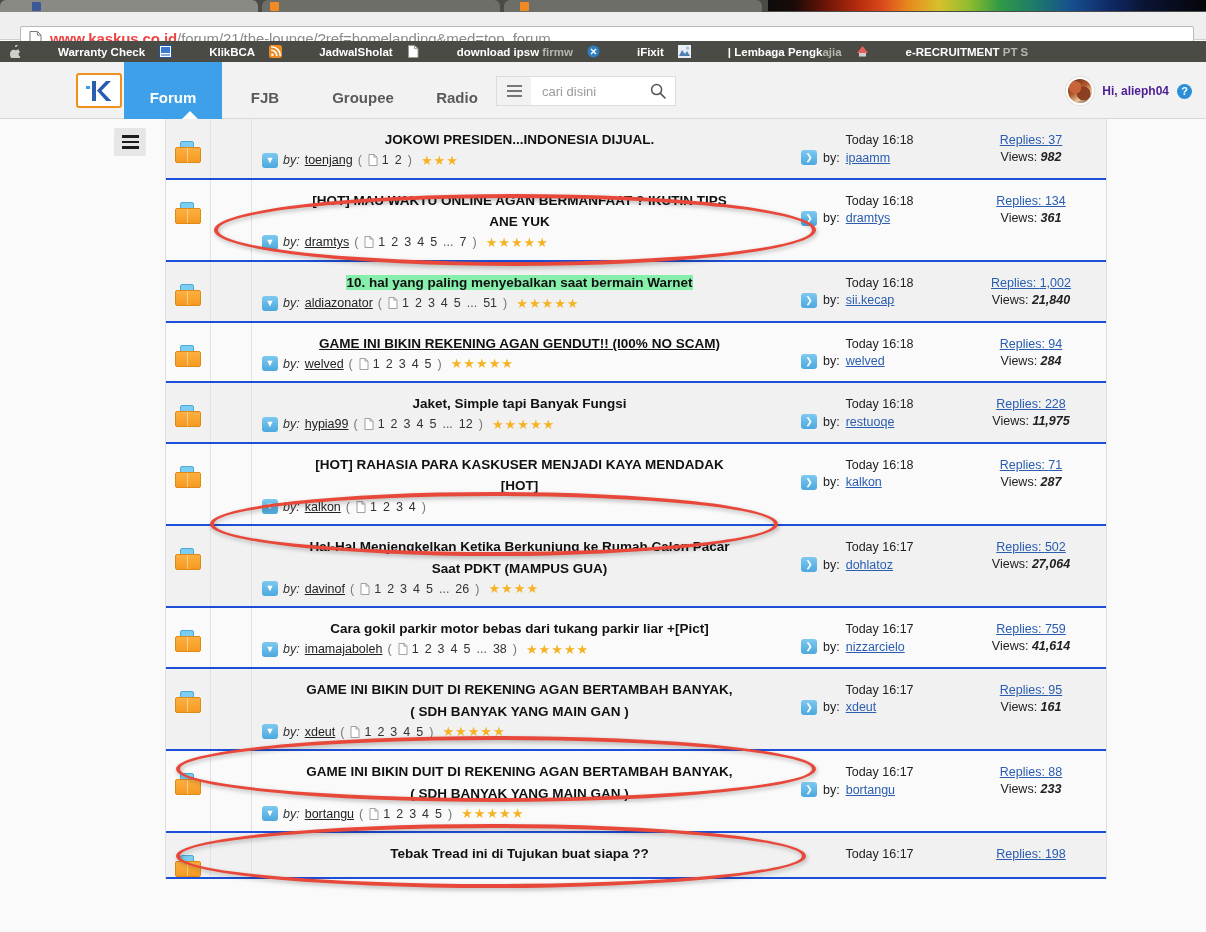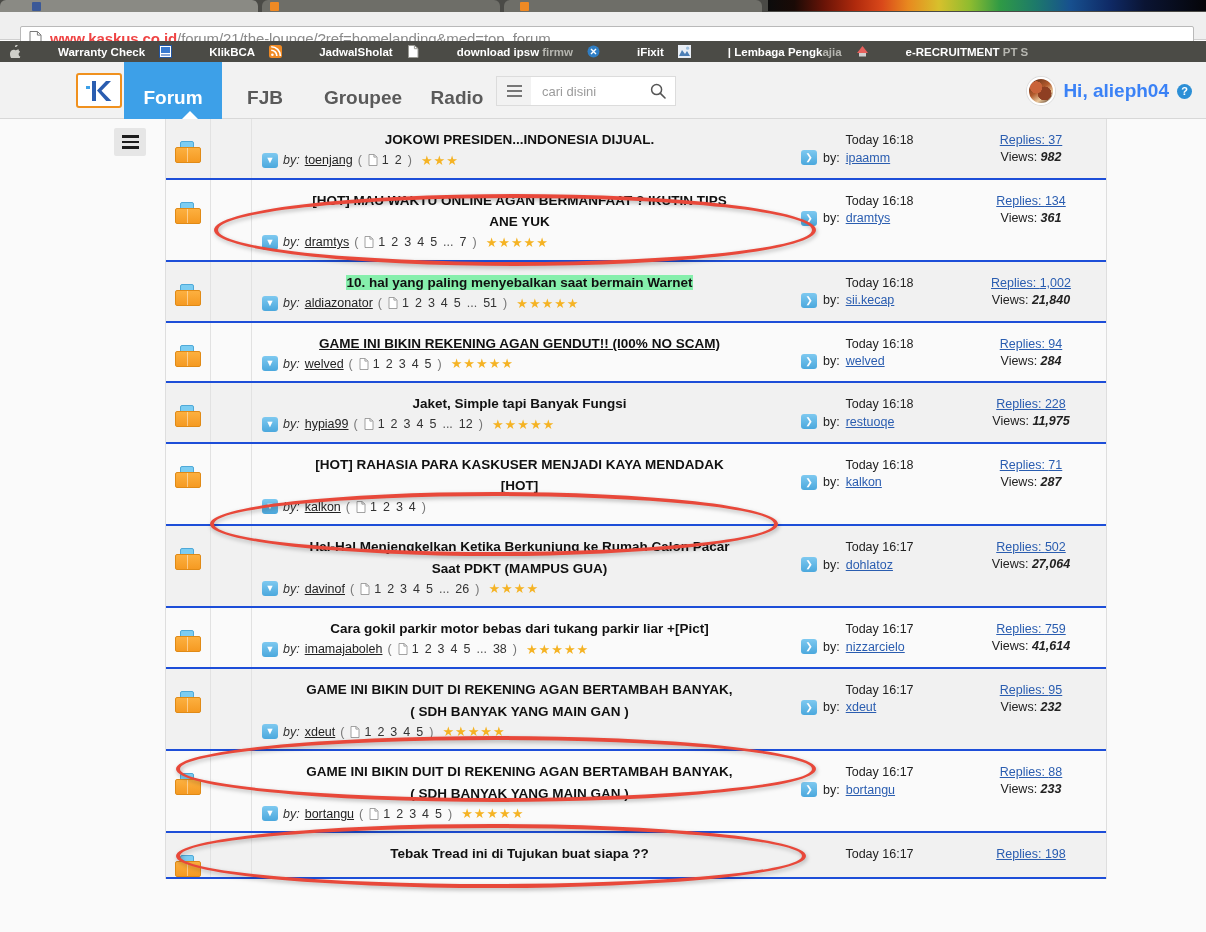--- a/index.html
+++ b/index.html
@@ -72,21 +72,21 @@
   }
   #logo-box {
     position: absolute; left: 76px; top: 73px; width: 46px; height: 35px;
     border: 2px solid #f0911e; border-radius: 3px; background: #fff;
     display: flex; align-items: center; justify-content: center;
   }
   #logo-box svg { display: block; }
   .navtab {
     position: absolute; top: 62px; height: 71px;
     display: flex; align-items: center; justify-content: center;
-    font-size: 19px; font-weight: 700; color: #5a5a5a; cursor: pointer;
+    font-size: 15px; font-weight: 700; color: #5a5a5a; cursor: pointer;
   }
   .navtab.active { background: #3da0e8; color: #fff; }
   #nav-arrow {
     position: absolute; top: 111px; left: 181px;
     width: 0; height: 0;
     border-left: 9px solid transparent; border-right: 9px solid transparent;
     border-bottom: 9px solid #fff;
   }
   #search-wrap {
     position: absolute; top: 76px; left: 496px; width: 180px; height: 30px;
@@ -108,21 +108,21 @@
   }
   #avatar {
     width: 28px; height: 28px; border-radius: 50%;
     border: 2px solid #fff; flex: none;
     background:
       radial-gradient(circle at 30% 35%, #c9633a 0 26%, transparent 27%),
       radial-gradient(circle at 65% 60%, #8e3f22 0 32%, transparent 33%),
       linear-gradient(145deg, #5a2b18 0%, #b15a2c 45%, #e8c69a 70%, #3a1d10 100%);
     box-shadow: 0 0 0 1px #ddd;
   }
-  #greeting { font-size: 19px; color: #3b82f6; font-weight: 700; }
+  #greeting { font-size: 12px; color: #4c1d95; font-weight: 700; }
   #help-icon {
     width: 15px; height: 15px; border-radius: 50%; background: #2c8fd6;
     color: #fff; font-size: 11px; font-weight: 700;
     display: flex; align-items: center; justify-content: center; flex: none;
   }
 
   
   #page-body {
     position: absolute; top: 119px; left: 0; width: 1206px; height: 813px;
     background: #fafafa; overflow: hidden;
@@ -697,21 +697,21 @@
         <div class="cell-last">
           <div class="lp-time">Today 16:17</div>
           <div class="lp-by">
             <span class="arrow-badge">❯</span>
             <span>by:</span> 
             <span class="lp-user">xdeut</span>
           </div>
         </div>
         <div class="cell-stats">
           <div class="st-replies"><a>Replies: <b>95</b></a></div>
-          <div class="st-views">Views: <b>232</b></div>
+          <div class="st-views">Views: <b>161</b></div>
         </div>
       </div>
       <div class="thread-row even">
         <div class="cell-icon">
           <span class="folder-ico">
             <span class="lid"></span>
             <span class="body"></span>
           </span>
         </div>
         <div class="cell-flag"></div>

